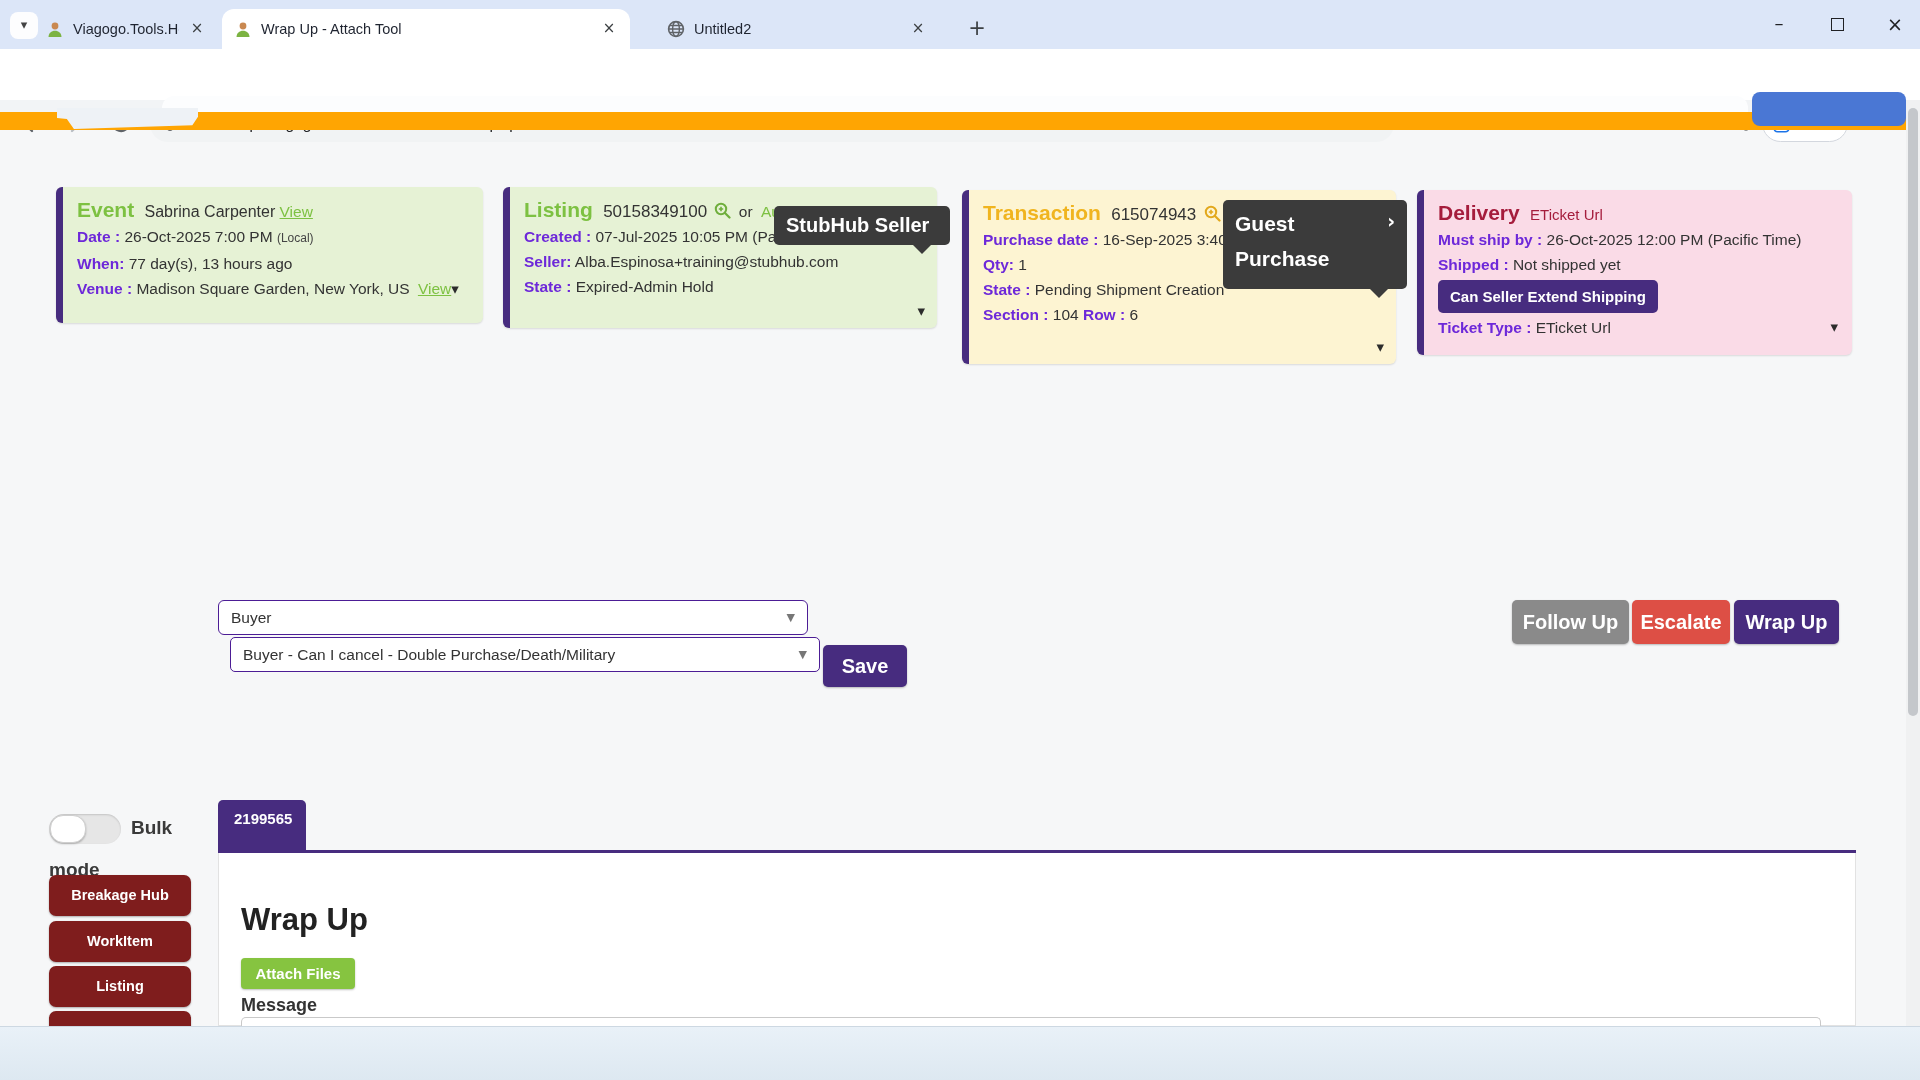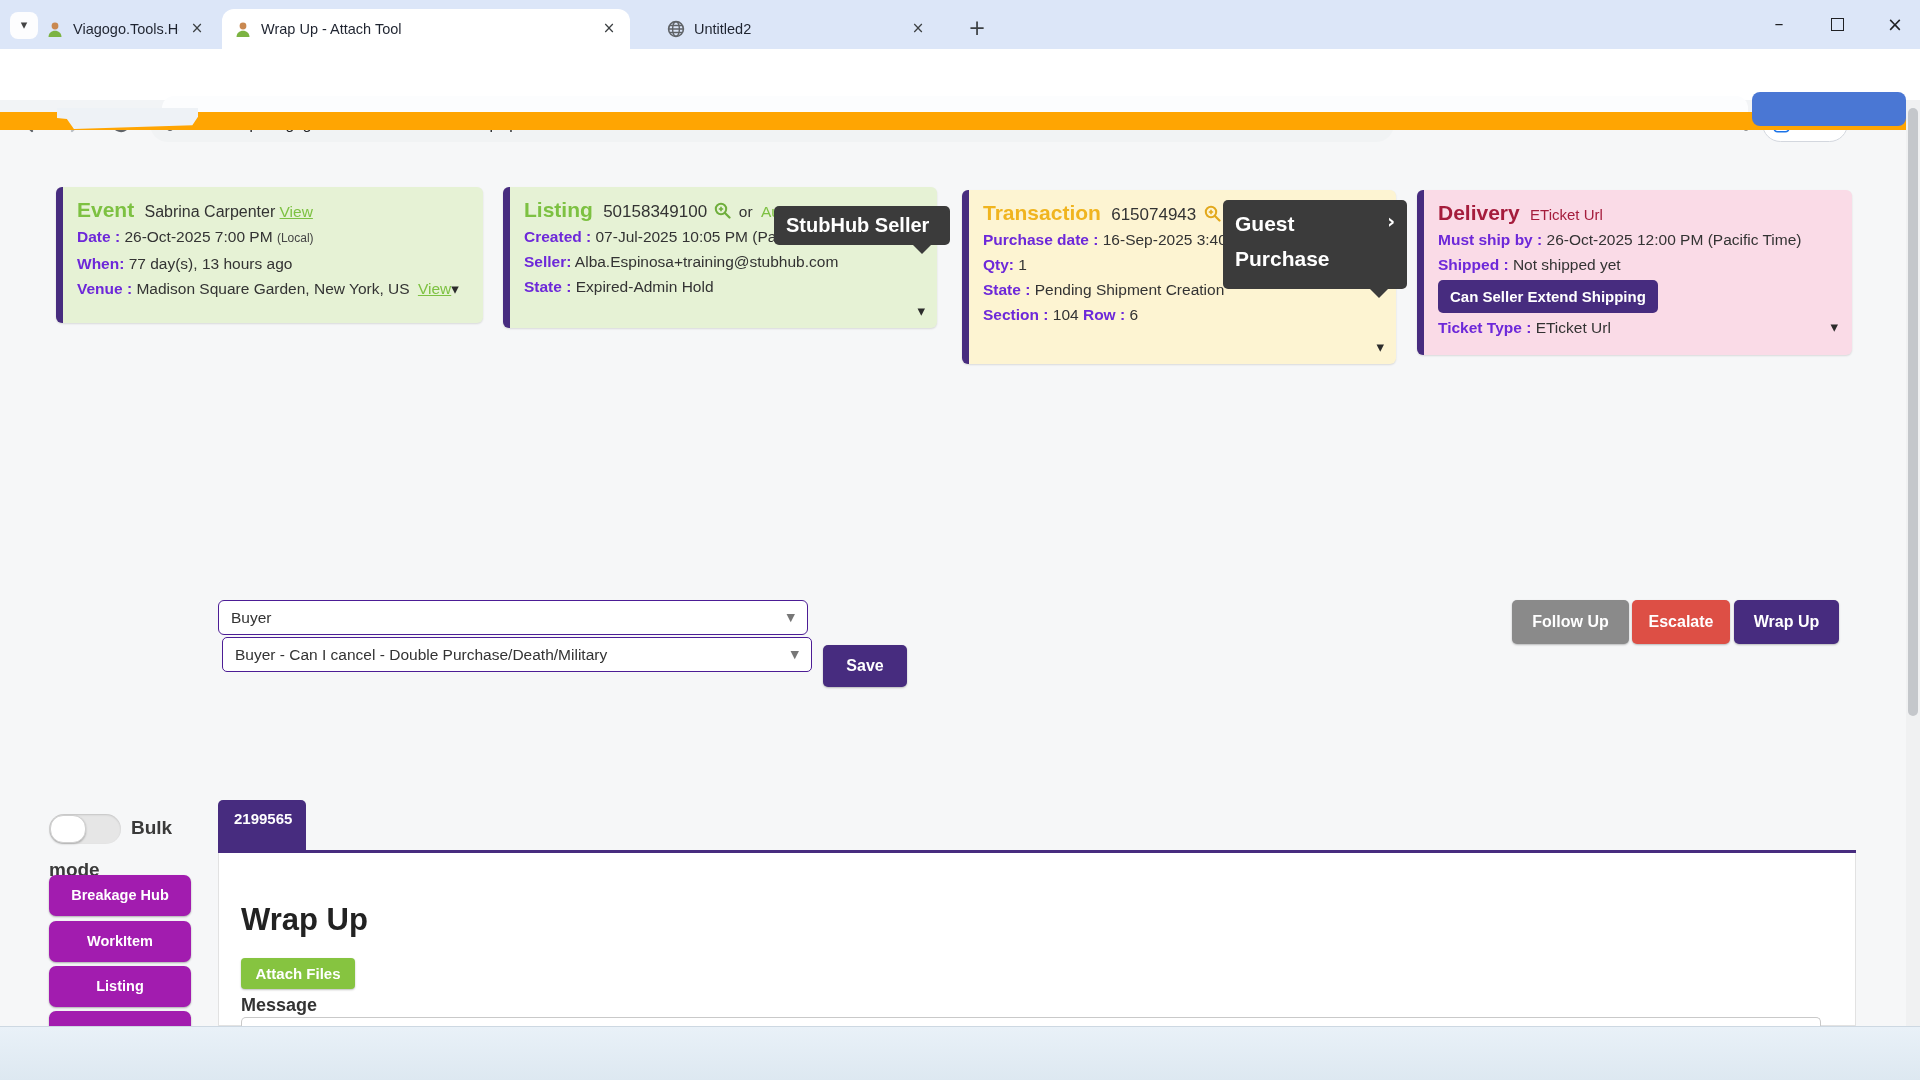--- a/index.html
+++ b/index.html
@@ -66,34 +66,34 @@
   .tip { background:#3b3b3b; color:#fff; font-weight:bold; border-radius:5px; z-index:5; padding:6px 12px; }
   .tip:after { content:""; position:absolute; bottom:-9px; right:18px; border:10px solid transparent; border-top-color:#3b3b3b; border-bottom:0; }
   .tip-stubhub { left:774px; top:206px; width:176px; height:39px; font-size:20px; line-height:27px; }
   .tip-guest { left:1223px; top:200px; width:184px; height:89px; font-size:21px; line-height:35px; }
   .tip-guest .arrow { position:absolute; top:4px; right:12px; font-size:19px; }
 
   
   .select { background:#fff; border:1px solid #4c1d95; border-radius:5px; display:flex; align-items:center; padding:0 12px; font-size:15.5px; color:#333; }
   .select .caret { margin-left:auto; color:#777; font-size:11px; }
   .sel1 { left:218px; top:600px; width:590px; height:35px; border-radius:6px; }
-  .sel2 { left:222px; top:637px; width:590px; height:35px; }
-  .btn { color:#fff; font-weight:bold; font-size:16px; border-radius:5px; text-align:center; box-shadow:0 1px 2px rgba(0,0,0,.25); }
+  .sel2 { left:230px; top:637px; width:590px; height:35px; }
+  .btn { color:#fff; font-weight:bold; font-size:20px; border-radius:5px; text-align:center; box-shadow:0 1px 2px rgba(0,0,0,.25); }
   .btn-save { left:823px; top:645px; width:84px; height:42px; background:#472c7f; line-height:42px; }
   .btn-follow { left:1512px; top:600px; width:117px; height:44px; background:#8a8a8a; line-height:44px; }
   .btn-esc { left:1632px; top:600px; width:98px; height:44px; background:#dd4f45; line-height:44px; }
   .btn-wrap { left:1734px; top:600px; width:105px; height:44px; background:#472c7f; line-height:44px; }
 
   
   .bulk-wrap { left:49px; top:807px; width:138px; font-size:19px; font-weight:bold; color:#3a3a3a; line-height:42px; }
   .toggle { display:inline-block; vertical-align:middle; width:72px; height:30px; background:#e6e6e6; border-radius:15px; margin-right:10px; position:relative; box-shadow:inset 0 1px 2px rgba(0,0,0,.15); }
   .toggle .knob { position:absolute; left:1px; top:1px; width:36px; height:28px; background:#fff; border-radius:13px; border:1px solid #cfcfcf; box-shadow:0 1px 2px rgba(0,0,0,.25); }
   .wi-tab { left:218px; top:800px; width:88px; height:52px; background:#472c7f; color:#fff; font-weight:bold; font-size:15px; border-radius:5px 5px 0 0; padding:10px 0 0 16px; }
   .wi-line { left:218px; top:850px; width:1638px; height:3px; background:#472c7f; }
-  .side-btn { left:49px; width:142px; height:41px; background:#a21caf; color:#fff; font-weight:bold; font-size:14.5px; border-radius:7px; text-align:center; line-height:41px; box-shadow:0 1px 2px rgba(0,0,0,.3); }
+  .side-btn { left:49px; width:142px; height:41px; background:#7f1d1d; color:#fff; font-weight:bold; font-size:14.5px; border-radius:7px; text-align:center; line-height:41px; box-shadow:0 1px 2px rgba(0,0,0,.3); }
   .sb1 { top:875px; } .sb2 { top:921px; } .sb3 { top:966px; } .sb4 { top:1011px; height:40px; }
   .panel { left:218px; top:853px; width:1638px; height:173px; background:#fff; border:1px solid #e2e2e2; border-top:none; }
   .wrapup-h { left:241px; top:902px; font-size:31px; font-weight:bold; color:#222; }
   .btn-attach { left:241px; top:958px; width:114px; height:31px; background:#86c440; line-height:31px; font-size:15px; border-radius:4px; }
   .msg-lbl { left:241px; top:995px; font-size:18px; font-weight:bold; color:#333; }
   .msg-box { left:241px; top:1017px; width:1580px; height:12px; background:#fff; border:1px solid #c9c9c9; border-radius:5px 5px 0 0; border-bottom:none; }
 
   
   .sbar { left:1906px; top:100px; width:14px; height:926px; background:#f0f1f2; }
   .sthumb { left:1908px; top:108px; width:10px; height:608px; background:#c4c7cb; border-radius:5px; }

